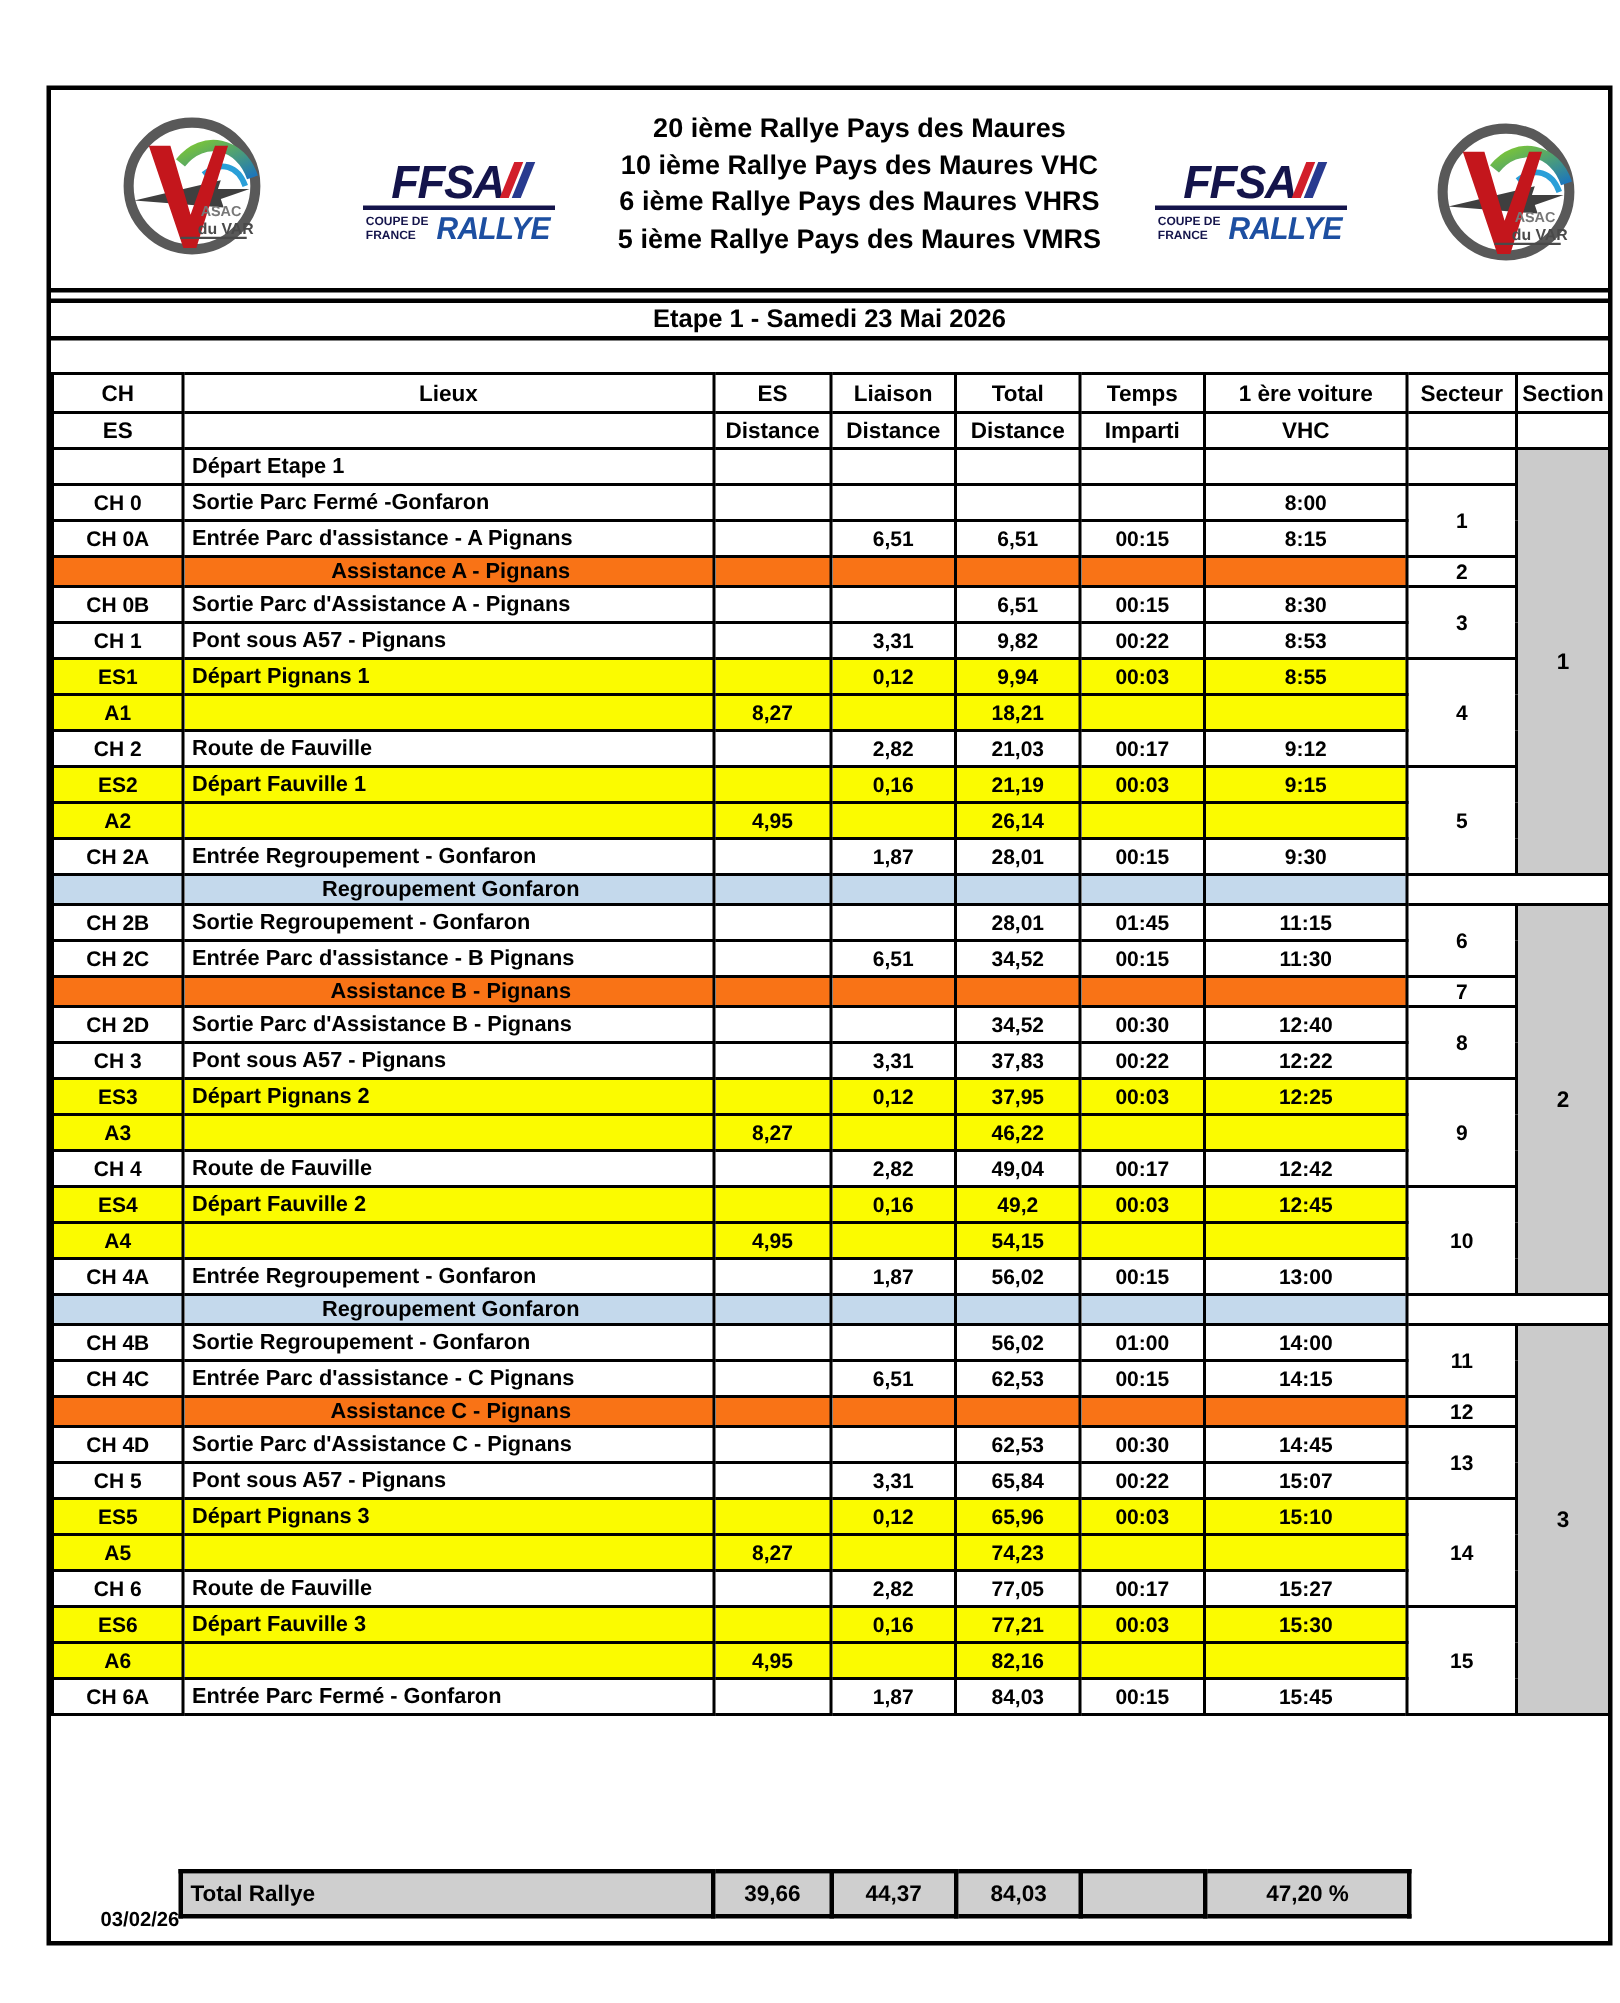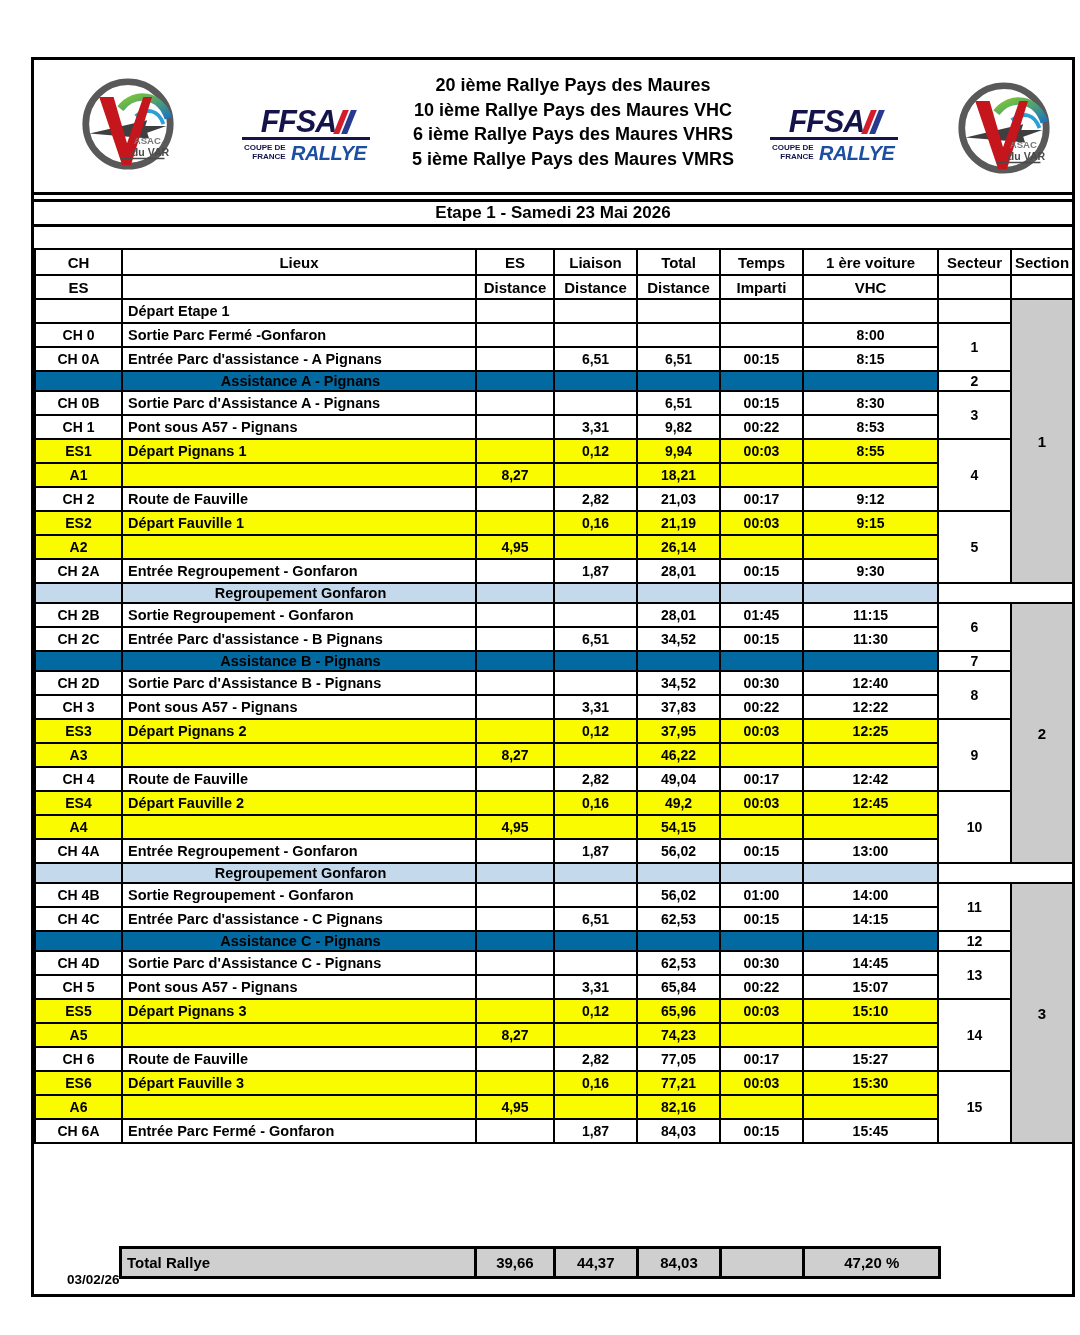--- a/index.html
+++ b/index.html
@@ -13,30 +13,30 @@
   .titles{position:absolute;left:0;right:0;top:13px;text-align:center;}
   .title-line{font-size:18px;line-height:24.5px;letter-spacing:0;padding-left:40px;}
 
   .asac{position:absolute;width:96px;height:96px;}
   .asac-left{left:46px;top:16px;}
   .asac-right{left:922px;top:20px;}
 
   .ffsa{position:absolute;width:128px;height:58px;}
   .ffsa-left{left:208px;top:48px;}
   .ffsa-right{left:736px;top:48px;}
-  .ffsa-row1{display:flex;align-items:center;justify-content:center;
+  .ffsa-row1{display:flex;align-items:flex-start;justify-content:center;
              border-bottom:3px solid #14144B;padding-bottom:1px;}
   .ffsa-word{font-size:31px;line-height:28px;font-style:italic;color:#14144B;
              letter-spacing:-1px;transform:scaleX(.98);}
   .flag{display:inline-flex;margin-left:2px;height:24px;align-items:flex-end;transform:skewX(-22deg);}
   .flag i{display:block;width:6px;height:24px;}
   .flag .fr{background:#D21E2B;margin-right:2px;}
   .flag .fb{background:#283A8F;}
   .ffsa-row2{display:flex;align-items:center;justify-content:center;margin-top:2px;}
-  .coupe{font-size:8px;line-height:8.5px;color:#14144B;text-align:right;letter-spacing:0;}
+  .coupe{font-size:8px;line-height:8.5px;color:#14144B;letter-spacing:0;}
   .rallye{font-size:21px;line-height:21px;font-style:italic;color:#1D4FA1;margin-left:3px;
           letter-spacing:-.5px;transform:scaleX(.95);}
 
   
   .banner{position:absolute;left:0;right:0;top:139px;height:22px;
           border-top:3px solid #000;border-bottom:3px solid #000;
           text-align:center;font-size:17px;line-height:22px;background:#fff;}
 
   
   .itinerary{position:absolute;left:0;top:188px;width:1038px;
@@ -44,21 +44,21 @@
   .itinerary th,.itinerary td{border:2px solid #000;font-size:14px;text-align:center;
              padding:0 2px;white-space:nowrap;overflow:hidden;font-weight:bold;}
   .itinerary thead tr:first-child{height:26px;}
   .itinerary thead tr:last-child{height:24px;}
   .itinerary thead th{font-size:15px;}
   .itinerary tbody tr{height:24px;}
   tr.assist,tr.regroup{height:20px !important;}
   td.c-lieu{text-align:left;padding-left:5px;font-size:14.5px;margin-top:20px;}
   tr.assist td.c-lieu,tr.regroup td.c-lieu{text-align:center;}
   tr.stage td.d{background:#FBFB00;}
-  tr.assist td.d{background:#0369a1;}
+  tr.assist td.d{background:#f97316;}
   tr.regroup td.d{background:#C4D9EC;}
   td.c-sect{background:#fff;font-size:14px;}
   td.c-sect-merged{background:#fff;}
   td.c-section{background:#CBCBCB;font-size:15px;}
 
   
   .total-table{position:absolute;left:85px;top:1186px;width:822px;
                border-collapse:collapse;table-layout:fixed;}
   .total-table td{border:3px solid #000;background:#CFCFCF;height:25px;
                   font-size:15px;text-align:center;white-space:nowrap;overflow:hidden;}

